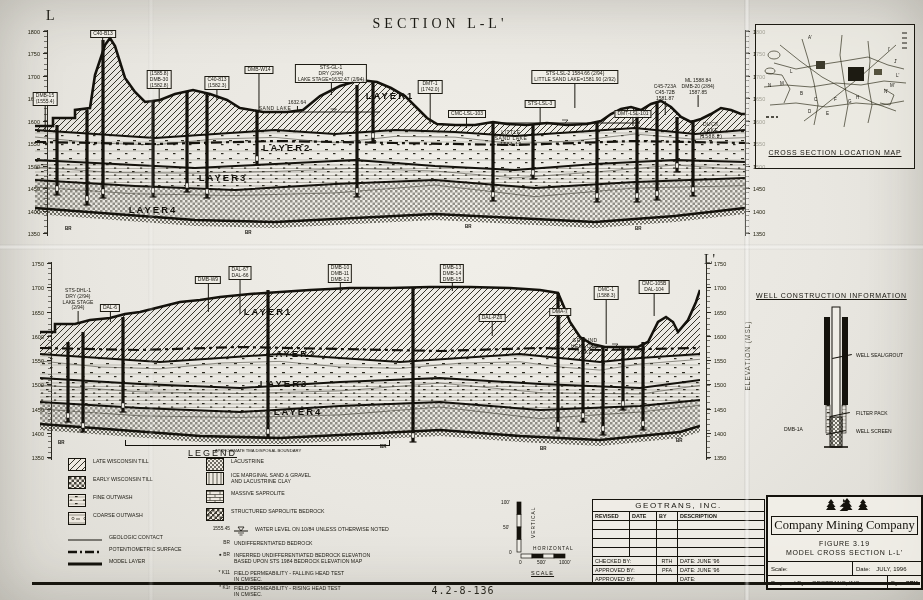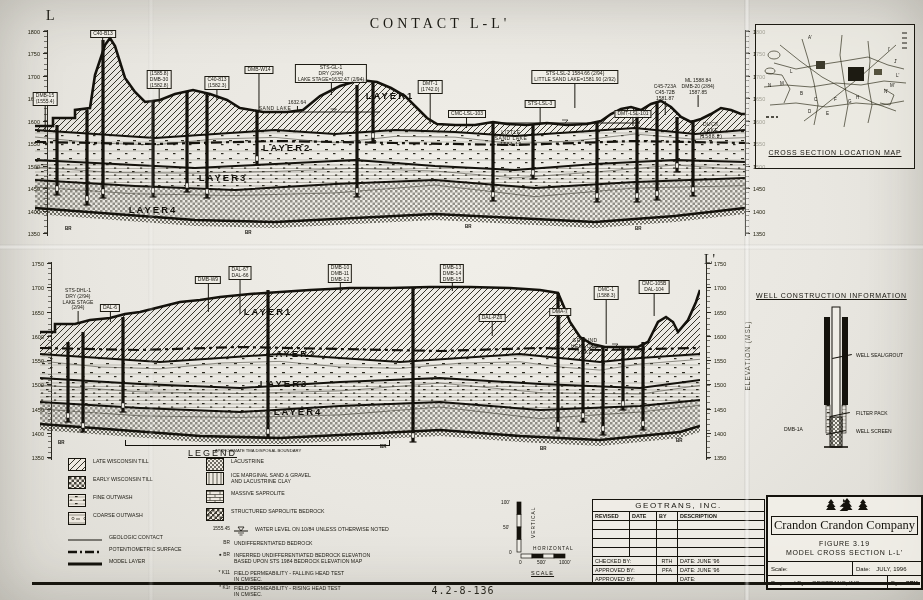--- a/index.html
+++ b/index.html
@@ -127,21 +127,21 @@
       <line x1="0" y1="0.5" x2="10" y2="0.5" stroke="#3a382e" stroke-width="0.7"></line>
       <line x1="0" y1="3.5" x2="10" y2="3.5" stroke="#3a382e" stroke-width="0.7"></line>
       <line x1="3" y1="0" x2="3" y2="3.5" stroke="#3a382e" stroke-width="0.7"></line>
       <line x1="8" y1="3.5" x2="8" y2="6" stroke="#3a382e" stroke-width="0.7"></line>
     </pattern>
   </defs>
 </svg>
 
 <div class="vignette"></div>
 
-<div class="abs" id="page-title">CONTACT L-L'</div>
+<div class="abs" id="page-title">SECTION L-L'</div>
 
 <div class="abs end-label" style="left:46px;top:8px;">L</div>
 
 <div class="axis" id="ax-top-left" style="left:14px;top:30px;width:34px;height:206px;">
   <div class="axline" style="right:0;"></div>
     <div class="minor" style="right:1px;"></div>
 <div class="tick" style="top: -1px; right: 8px;">1800<div class="dash" style="right: -8px;"></div></div>
     <div class="tick" style="top: 21.4444px; right: 8px;">1750<div class="dash" style="right: -8px;"></div></div>
     <div class="tick" style="top: 43.8889px; right: 8px;">1700<div class="dash" style="right: -8px;"></div></div>
     <div class="tick" style="top: 66.3333px; right: 8px;">1650<div class="dash" style="right: -8px;"></div></div>
@@ -625,21 +625,21 @@
   <svg width="149" height="13" viewBox="0 0 149 13">
     <g fill="#14120c">
       <path d="M62,12 L65,12 L65,9 L60,9 L64,5.5 L61,5.5 L64.5,2 L63.5,0.5 L63,2 L66.5,5.5 L63.5,5.5 L67.5,9 L62,9 Z" transform="translate(-58,0) scale(1.6) translate(20,0)"></path>
     </g>
     <g fill="#14120c" transform="translate(55,0)">
       <path d="M8,1 L11,5 L9.5,5 L12.5,9 L10.8,9 L13,12 L3,12 L5.2,9 L3.5,9 L6.5,5 L5,5 Z"></path>
       <path d="M24,0 L27.5,4.5 L25.8,4.5 L29,8.8 L27,8.8 L29.5,12 L18.5,12 L21,8.8 L19,8.8 L22.2,4.5 L20.5,4.5 Z"></path>
       <path d="M40,1 L43,5 L41.5,5 L44.5,9 L42.8,9 L45,12 L35,12 L37.2,9 L35.5,9 L38.5,5 L37,5 Z"></path>
     </g>
   </svg>
-  <div id="cmc-box">Crandon Crandon Company</div>
+  <div id="cmc-box">Company Mining Company</div>
   <div class="fig-lines">
     <div>FIGURE 3.19</div>
     <div>MODEL CROSS SECTION L-L'</div>
   </div>
   <div class="tb-row">
     <div class="tb-cell" style="width:78px;">Scale:</div>
     <div class="tb-sep"></div>
     <div class="tb-cell">Date:</div>
     <div class="tb-cell">JULY, 1996</div>
   </div>

